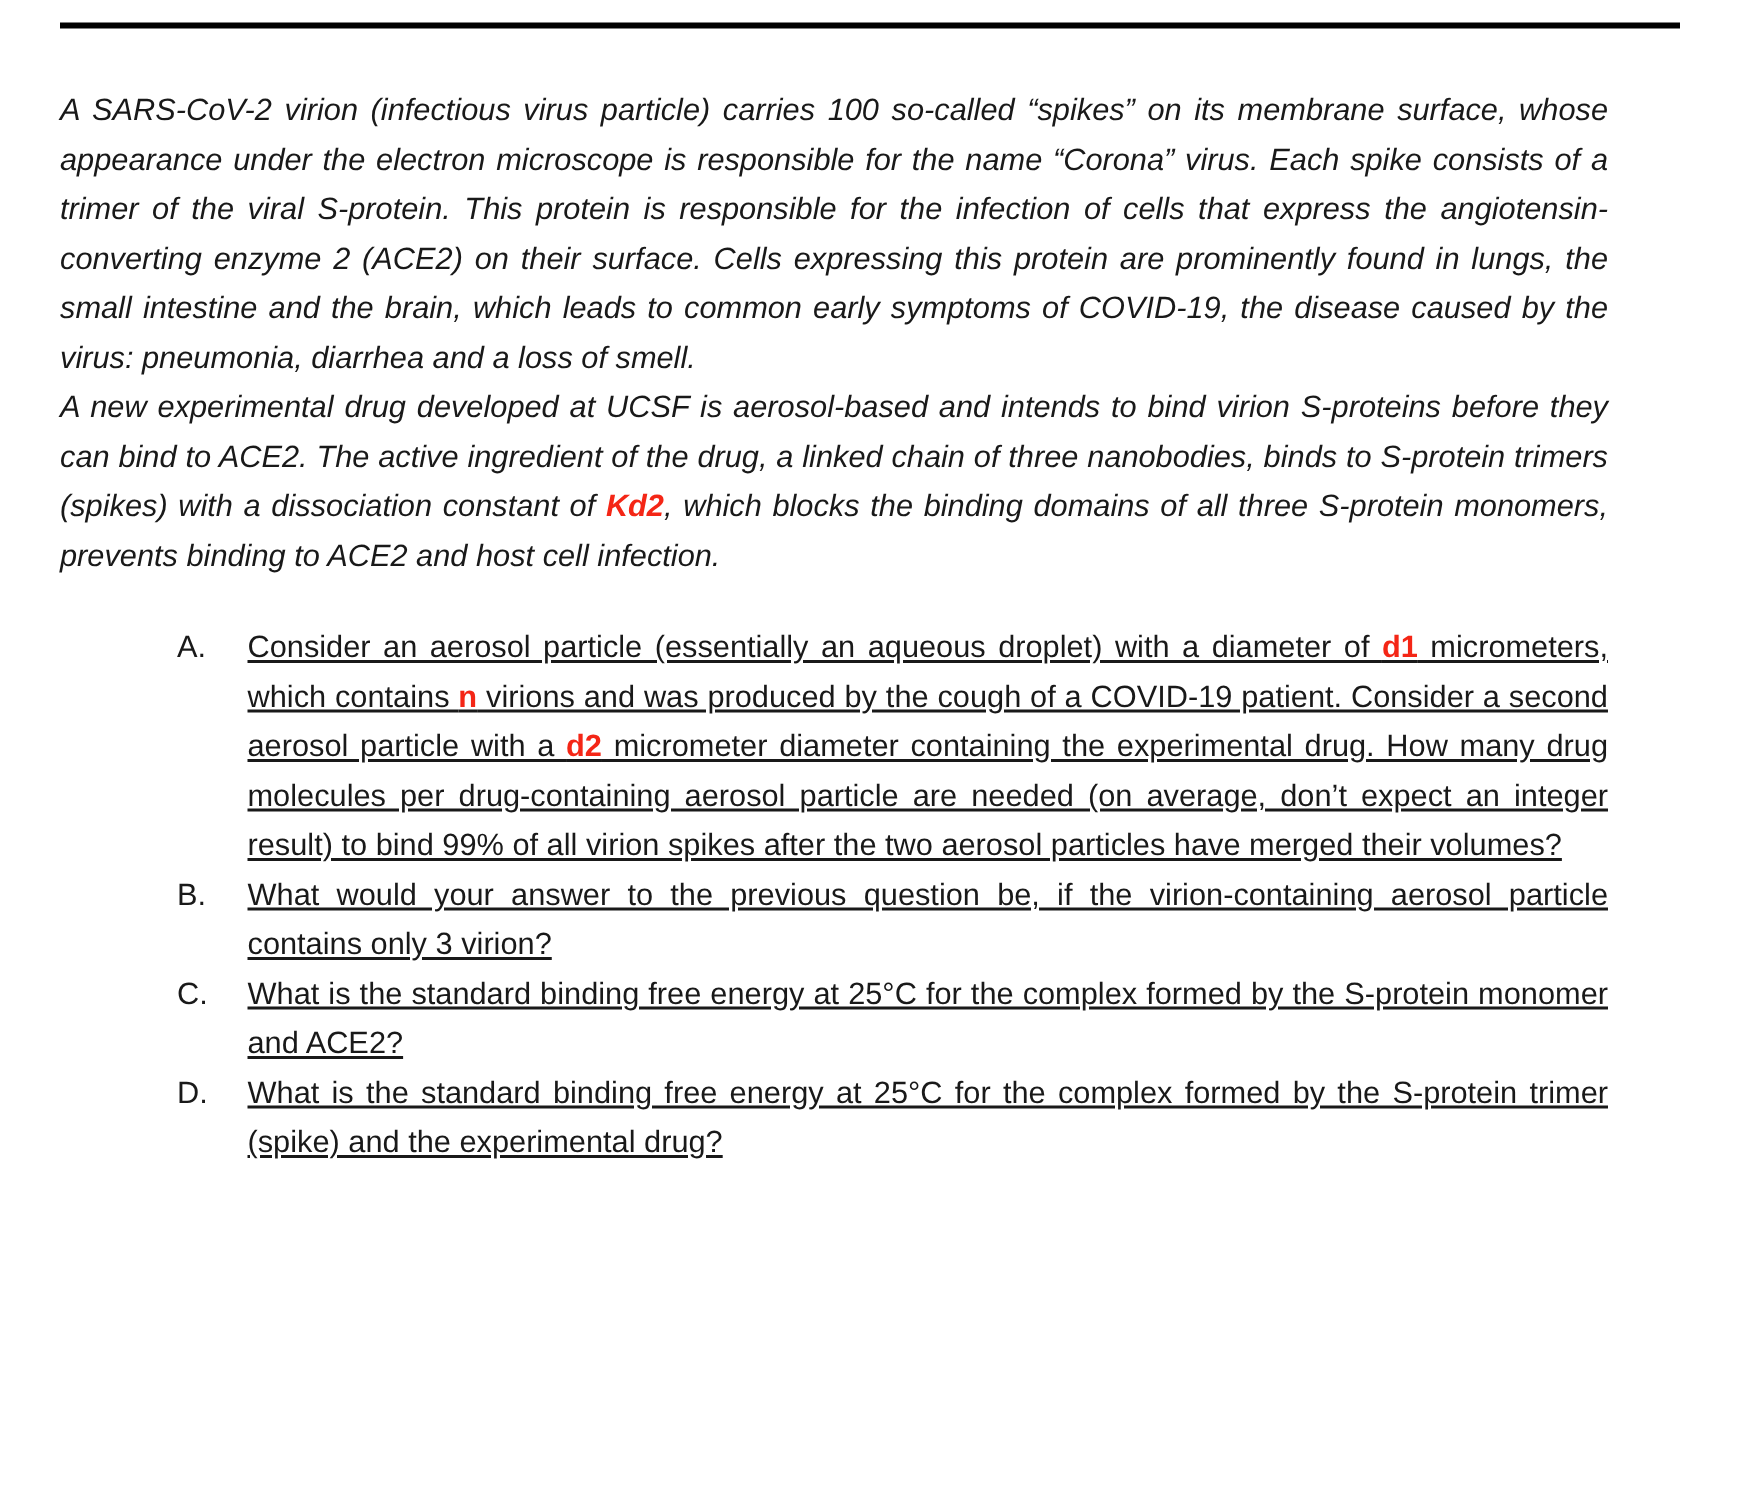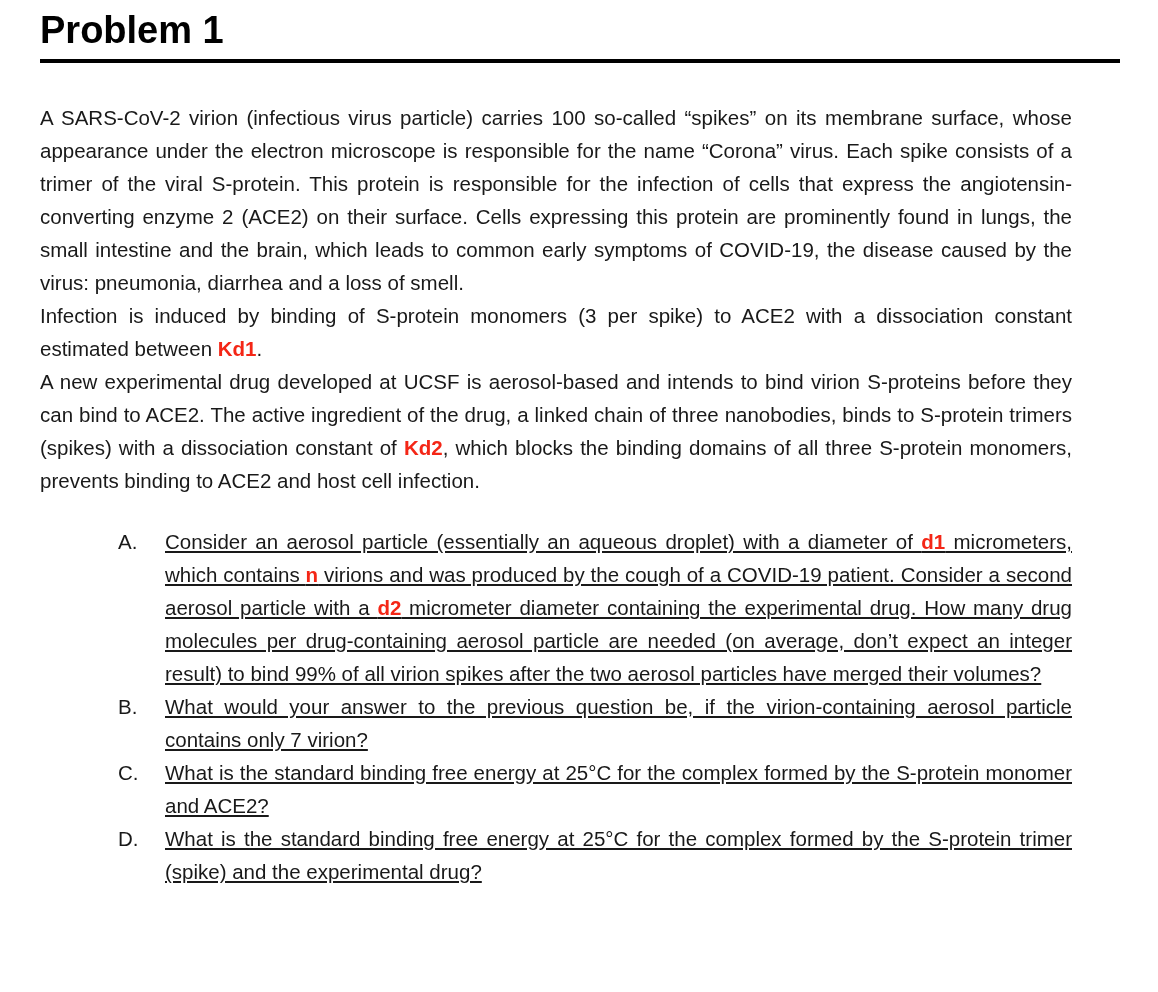--- a/index.html
+++ b/index.html
@@ -31,53 +31,51 @@
     background: #000;
     margin-top: 7px;
     margin-right: -48px; 
   }
   .body-text {
     margin-top: 38px;
     font-size: 20.5px;
     line-height: 33px;
     text-align: justify;
   }
-  .body-text p { margin: 0; }
+  .body-text p { margin: 0; font-style: italic; }
   .red { color: var(--accent); font-weight: 700; }
   .question-list {
     margin-top: 28px;
     padding-left: 78px;
     font-size: 20.5px;
     line-height: 33px;
   }
   .q-row { display: flex; align-items: flex-start; }
   .q-label { flex: 0 0 47px; }
   .q-text { flex: 1 1 auto; text-align: justify; text-decoration: underline; }
 </style>
 </head>
 <body>
 
 <div class="page">
-  <h1 class="doc-title">Problem 1</h1>
   <div class="title-rule"></div>
 
   <div class="body-text">
       <p><span>A SARS-CoV-2 virion (infectious virus particle) carries 100 so-called “spikes” on its membrane surface, whose appearance under the electron microscope is responsible for the name “Corona” virus. Each spike consists of a trimer of the viral S-protein. This protein is responsible for the infection of cells that express the angiotensin-converting enzyme 2 (ACE2) on their surface. Cells expressing this protein are prominently found in lungs, the small intestine and the brain, which leads to common early symptoms of COVID-19, the disease caused by the virus: pneumonia, diarrhea and a loss of smell.</span></p>
-      <p><span>Infection is induced by binding of S-protein monomers (3 per spike) to ACE2 with a dissociation constant estimated between </span><span class="red">Kd1</span><span>.</span></p>
       <p><span>A new experimental drug developed at UCSF is aerosol-based and intends to bind virion S-proteins before they can bind to ACE2. The active ingredient of the drug, a linked chain of three nanobodies, binds to S-protein trimers (spikes) with a dissociation constant of </span><span class="red">Kd2</span><span>, which blocks the binding domains of all three S-protein monomers, prevents binding to ACE2 and host cell infection.</span></p>
     </div>
 
   <div class="question-list">
       <div class="q-row">
         <span class="q-label">A.</span>
         <div class="q-text"><span>Consider an aerosol particle (essentially an aqueous droplet) with a diameter of </span><span class="red">d1</span><span> micrometers, which contains </span><span class="red">n</span><span> virions and was produced by the cough of a COVID-19 patient. Consider a second aerosol particle with a </span><span class="red">d2</span><span> micrometer diameter containing the experimental drug. How many drug molecules per drug-containing aerosol particle are needed (on average, don’t expect an integer result) to bind 99% of all virion spikes after the two aerosol particles have merged their volumes?</span></div>
       </div>
       <div class="q-row">
         <span class="q-label">B.</span>
-        <div class="q-text"><span>What would your answer to the previous question be, if the virion-containing aerosol particle contains only 7 virion?</span></div>
+        <div class="q-text"><span>What would your answer to the previous question be, if the virion-containing aerosol particle contains only 3 virion?</span></div>
       </div>
       <div class="q-row">
         <span class="q-label">C.</span>
         <div class="q-text"><span>What is the standard binding free energy at 25°C for the complex formed by the S-protein monomer and ACE2?</span></div>
       </div>
       <div class="q-row">
         <span class="q-label">D.</span>
         <div class="q-text"><span>What is the standard binding free energy at 25°C for the complex formed by the S-protein trimer (spike) and the experimental drug?</span></div>
       </div>
     </div>

